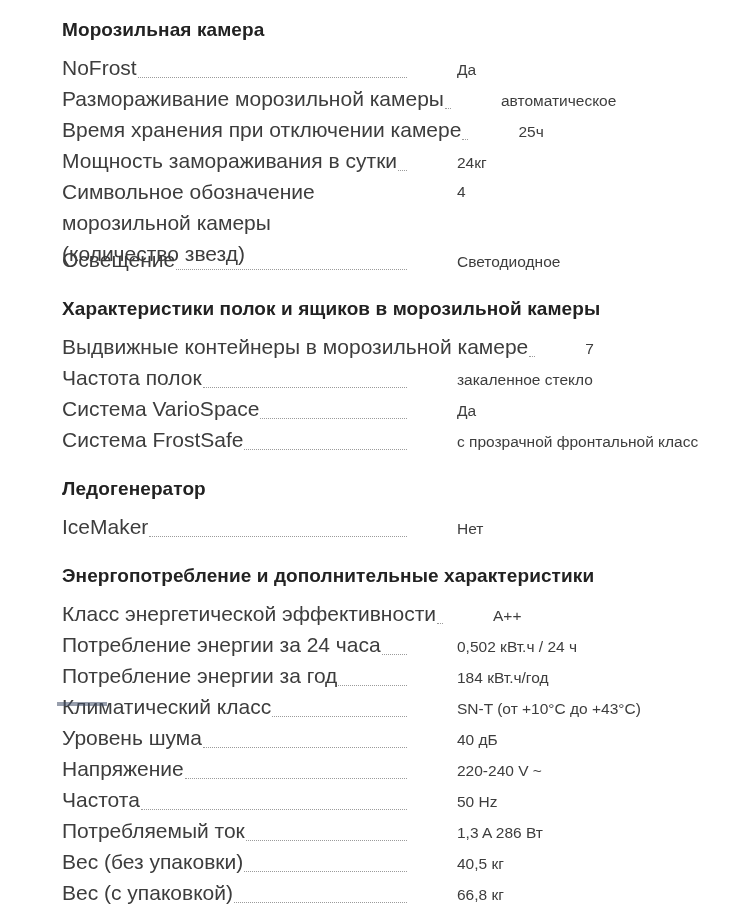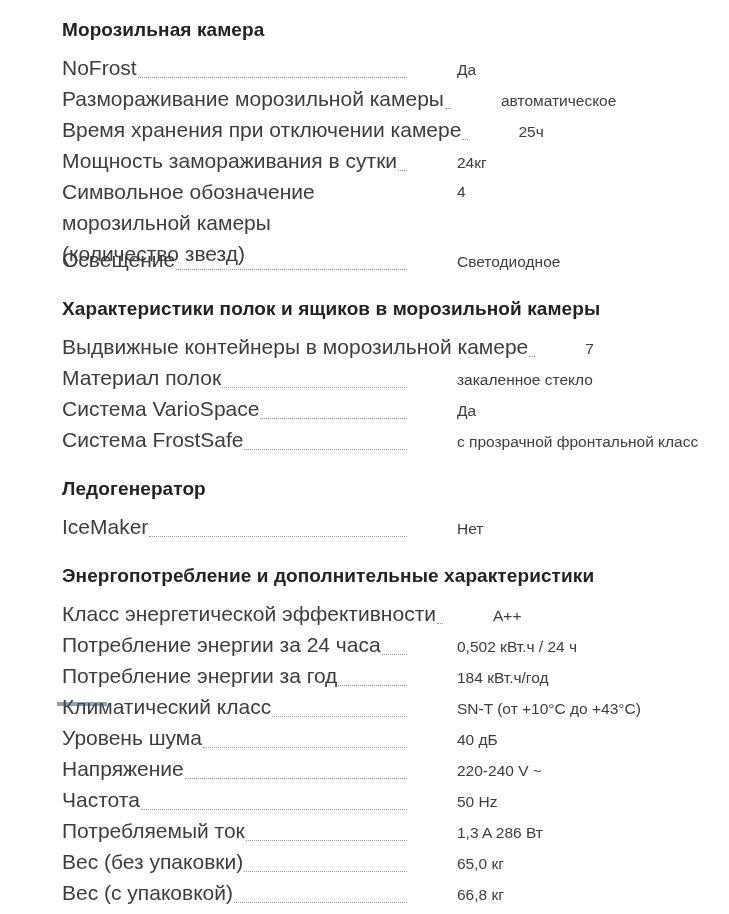--- a/index.html
+++ b/index.html
@@ -134,21 +134,21 @@
   <div class="section">
     <div class="section-title">Характеристики полок и ящиков в морозильной камеры</div>
     <div class="rows">
   <div class="spec-row">
     <span class="label">Выдвижные контейнеры в морозильной камере</span>
     <span class="leader"></span>
     <span class="value">7</span>
   </div>
 
   <div class="spec-row">
-    <span class="label">Материал полок</span>
+    <span class="label">Частота полок</span>
     <span class="leader"></span>
     <span class="value">закаленное стекло</span>
   </div>
 
   <div class="spec-row">
     <span class="label">Система VarioSpace</span>
     <span class="leader"></span>
     <span class="value">Да</span>
   </div>
 
@@ -218,21 +218,21 @@
 
   <div class="spec-row">
     <span class="label">Потребляемый ток</span>
     <span class="leader"></span>
     <span class="value">1,3 A 286 Вт</span>
   </div>
 
   <div class="spec-row">
     <span class="label">Вес (без упаковки)</span>
     <span class="leader"></span>
-    <span class="value">65,0 кг</span>
+    <span class="value">40,5 кг</span>
   </div>
 
   <div class="spec-row">
     <span class="label">Вес (с упаковкой)</span>
     <span class="leader"></span>
     <span class="value">66,8 кг</span>
   </div>
 </div>
   </div>
 </div>

